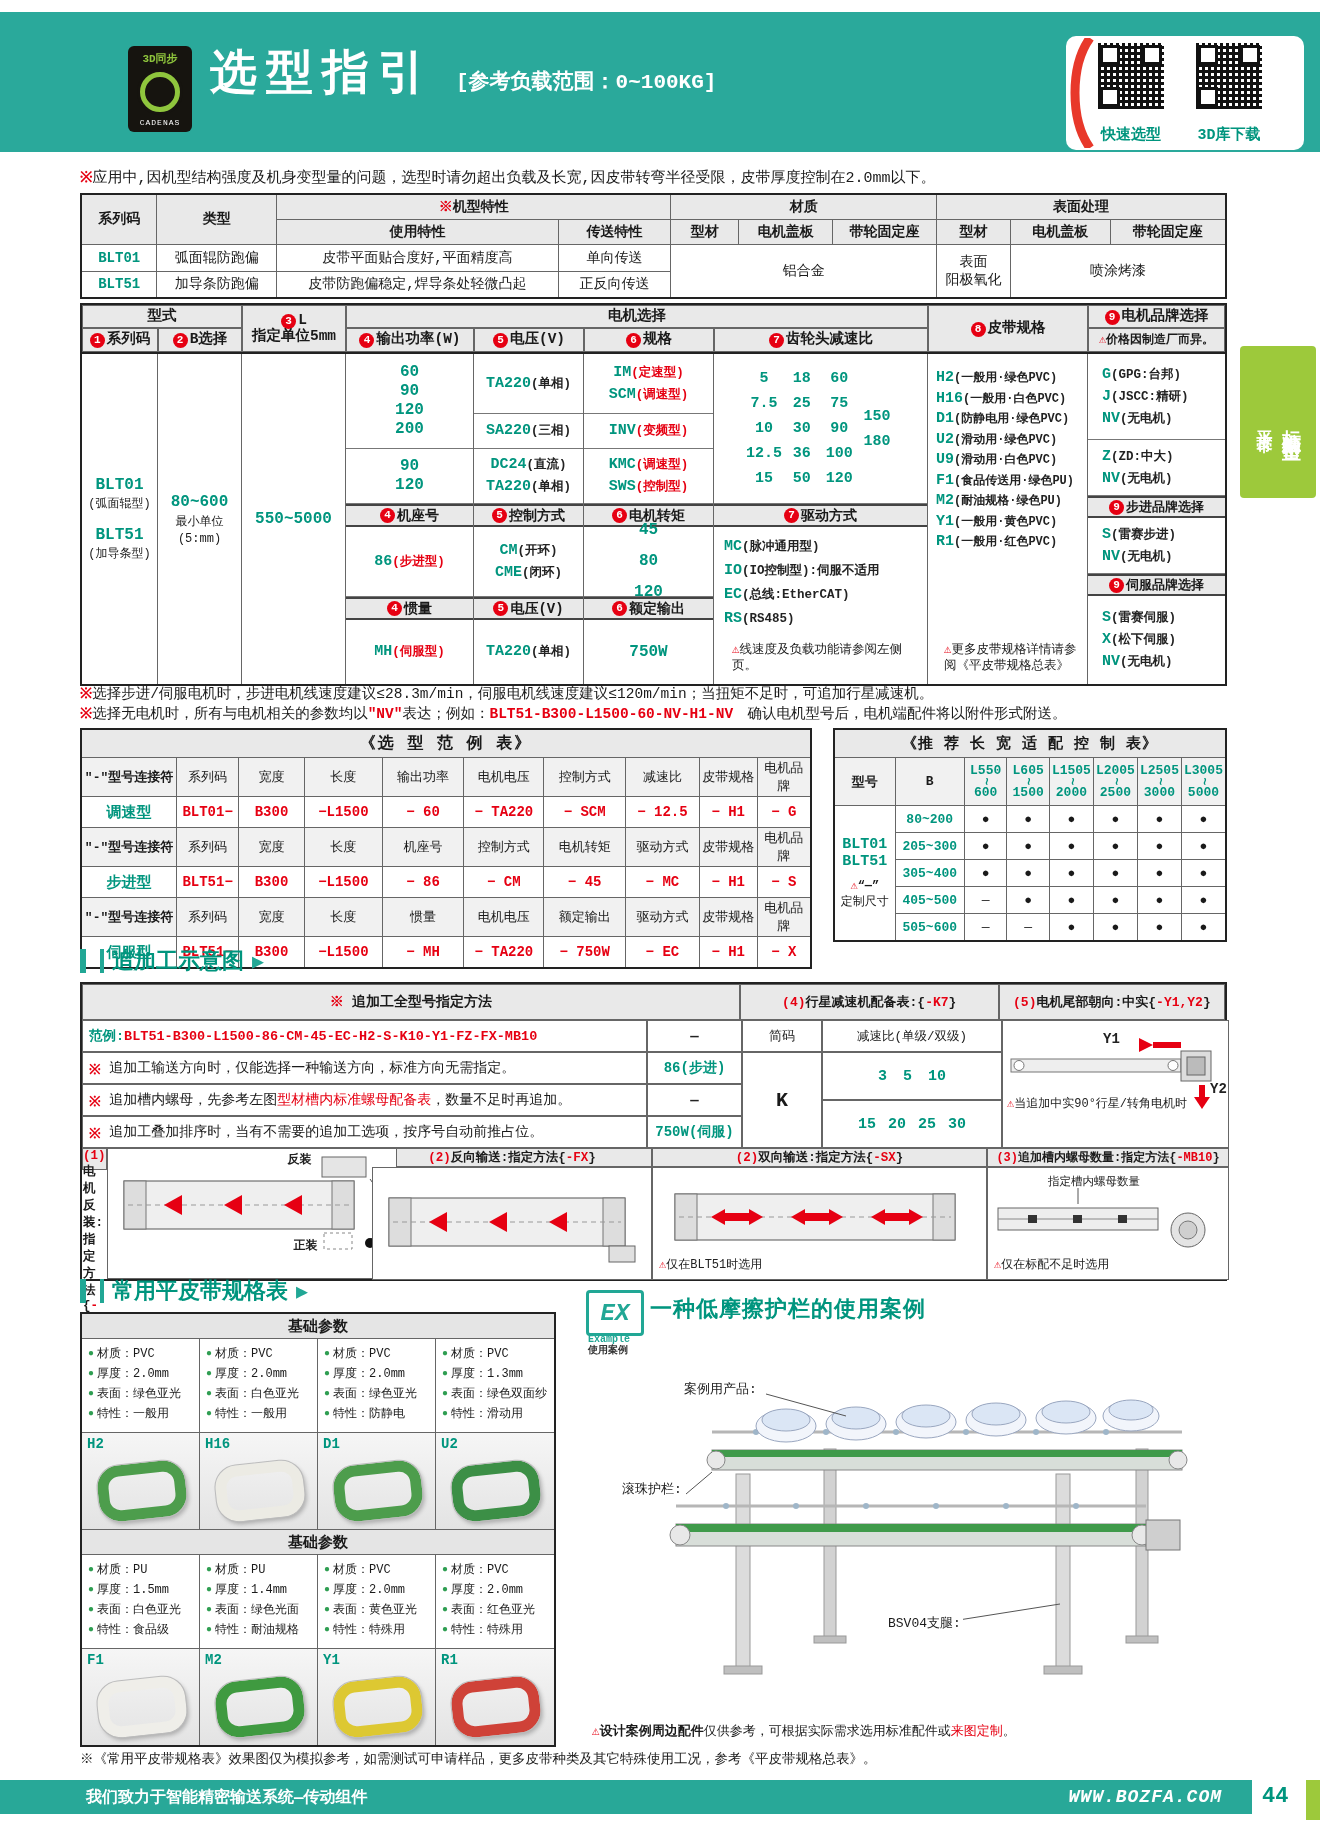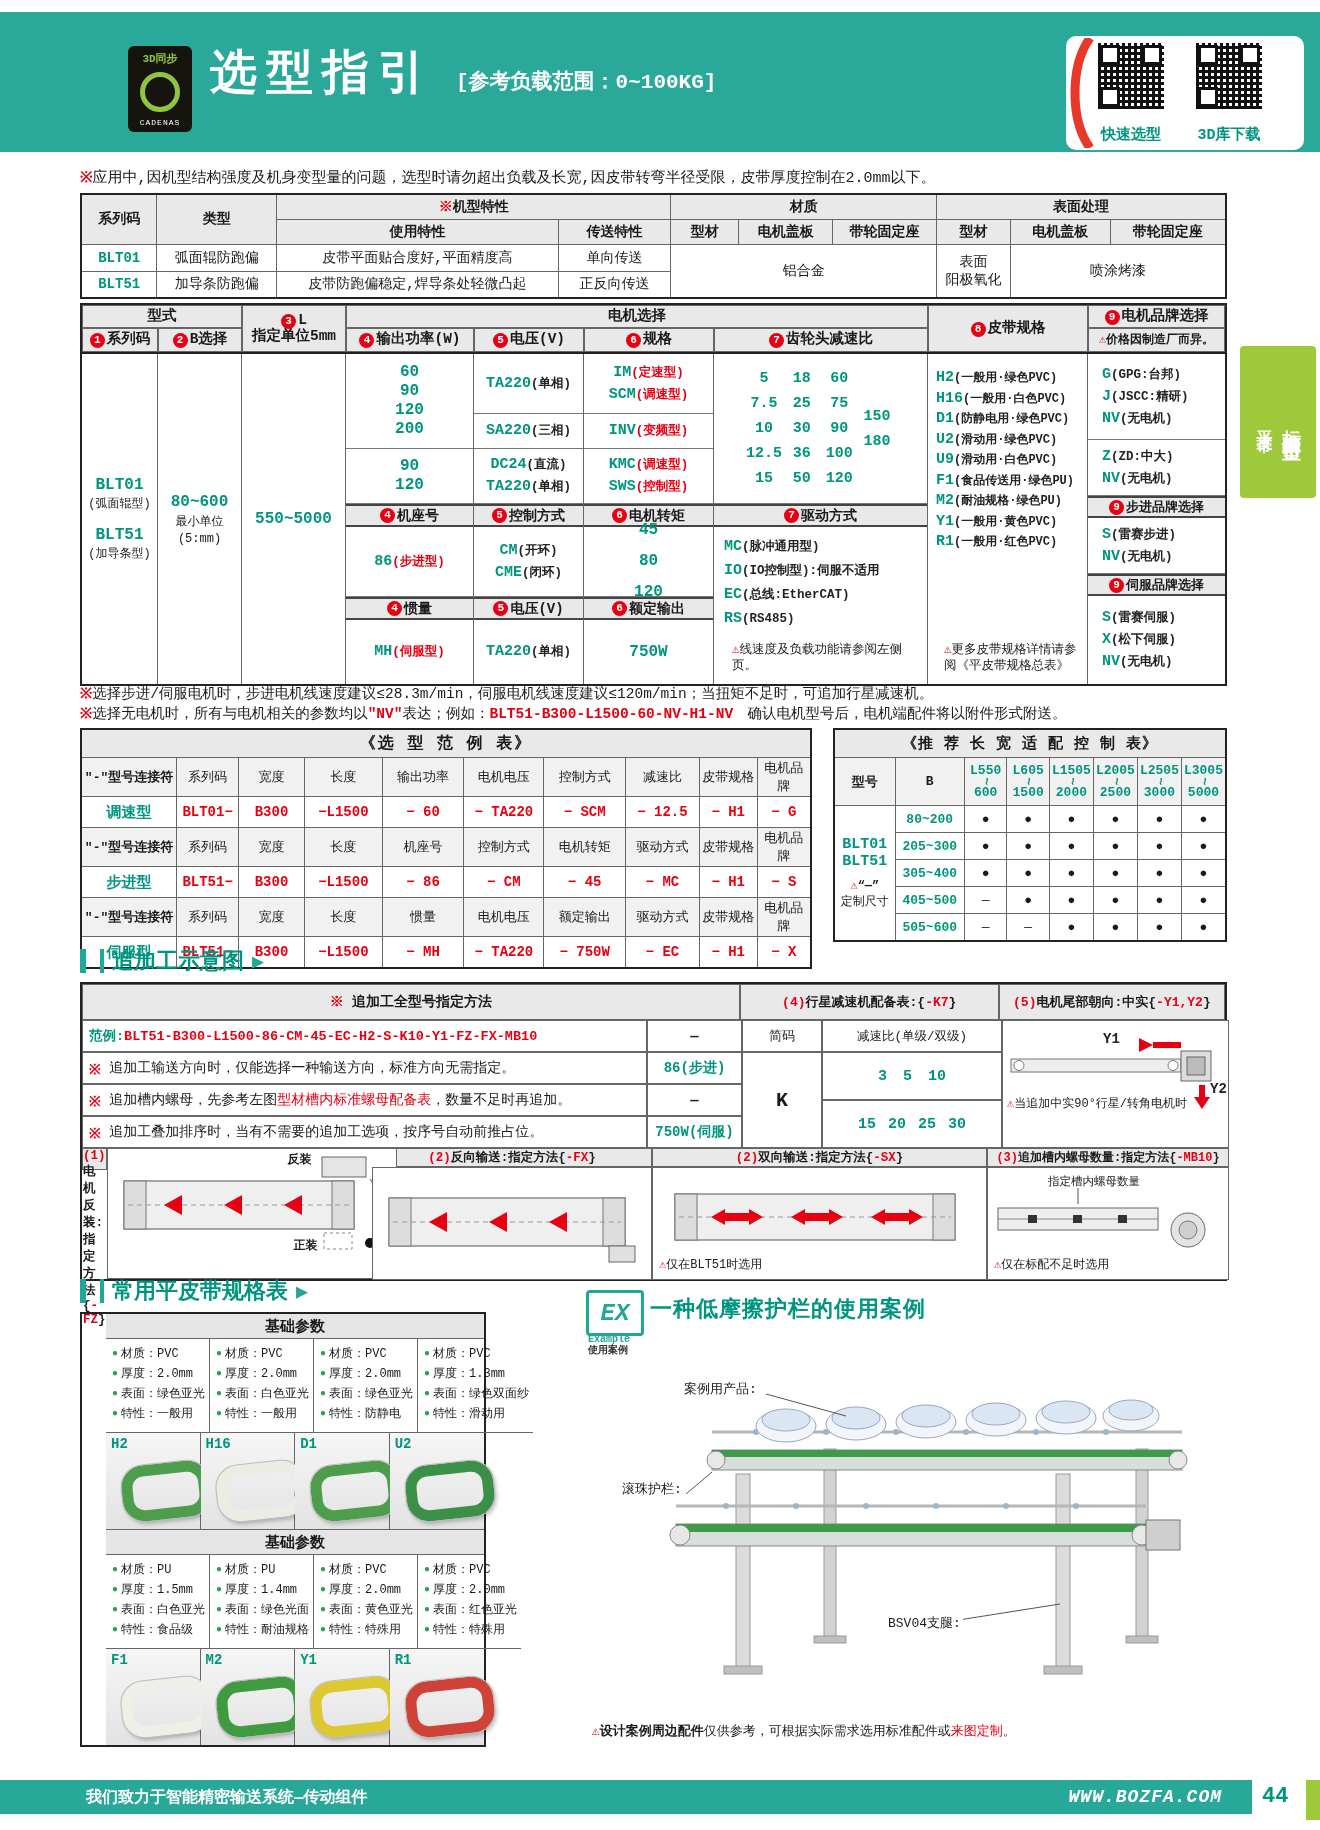--- a/index.html
+++ b/index.html
@@ -92,21 +92,21 @@
   #addon{left:80px;top:982px;width:1147px;border:2px solid #222;box-sizing:border-box;font-size:14px;}
   .arow{display:flex;}
   .acell{box-sizing:border-box;border:1px solid #666;display:flex;align-items:center;}
   .ahead{background:#e9e9e9;font-weight:bold;justify-content:center;font-size:14px;}
   .aval{justify-content:center;color:#00957e;font-weight:bold;font-size:14px;}
   .diagbox{position:relative;box-sizing:border-box;border:1px solid #666;background:#fff;}
   .dlabel{position:absolute;font-size:12px;color:#222;}
   .warn12{font-size:12px;}
   
   #belts-t{left:80px;top:1276px;}
-  #belts{left:80px;top:1312px;width:406px;border:2px solid #222;box-sizing:border-box;padding-left:24px;}
+  #belts{left:80px;top:1312px;width:476px;border:2px solid #222;box-sizing:border-box;}
   .bgrp-h{background:#e5e5e5;border-bottom:1px solid #666;height:24px;display:flex;align-items:center;justify-content:center;font-weight:bold;font-size:15px;}
   .brow{display:flex;}
   .bcard{width:124px;box-sizing:border-box;border-right:1px solid #666;}
   .bcard:last-child{border-right:none;}
   .bparams{height:94px;padding:5px 4px 0 6px;box-sizing:border-box;border-bottom:1px solid #666;}
   .bparams .pline{font-size:12px;line-height:20px;display:flex;align-items:center;gap:3px;white-space:nowrap;}
   .bparams .dot{color:#2f9e52;font-size:10px;}
   .bimg{height:96px;position:relative;background:linear-gradient(#f6f6f6,#e3e3e3);border-bottom:1px solid #666;}
   .bimg .code{position:absolute;left:5px;top:3px;color:#00957e;font-weight:bold;font-size:14px;}
   .ring{position:absolute;left:16px;top:30px;width:66px;height:34px;border:11px solid #4d9d4c;border-radius:22px;
@@ -1076,20 +1076,21 @@
       <line x1="330" y1="268" x2="444" y2="250" stroke="#555"></line>
     </svg>
     <span class="callout" style="left:96px;top:96px">案例用产品:</span>
     <span class="callout" style="left:34px;top:196px">滚珠护栏:</span>
     <span class="callout" style="left:300px;top:330px">BSV04支腿:</span>
     <div id="case-note">
       <span class="red">⚠</span><span class="b">设计案例周边配件</span><span>仅供参考，可根据实际需求选用标准配件或</span><span class="red">来图定制</span><span>。</span>
     </div>
   </div>
 
+  <div id="bottom-note" class="abs">※《常用平皮带规格表》效果图仅为模拟参考，如需测试可申请样品，更多皮带种类及其它特殊使用工况，参考《平皮带规格总表》。</div>
 
   <div id="footer" class="abs">
     <span class="slog">我们致力于智能精密输送系统—传动组件</span>
     <span class="site">WWW.BOZFA.COM</span>
   </div>
   <span id="pageno" class="abs">44</span>
   <div id="gstripe" class="abs"></div>
 
 </div>
 

